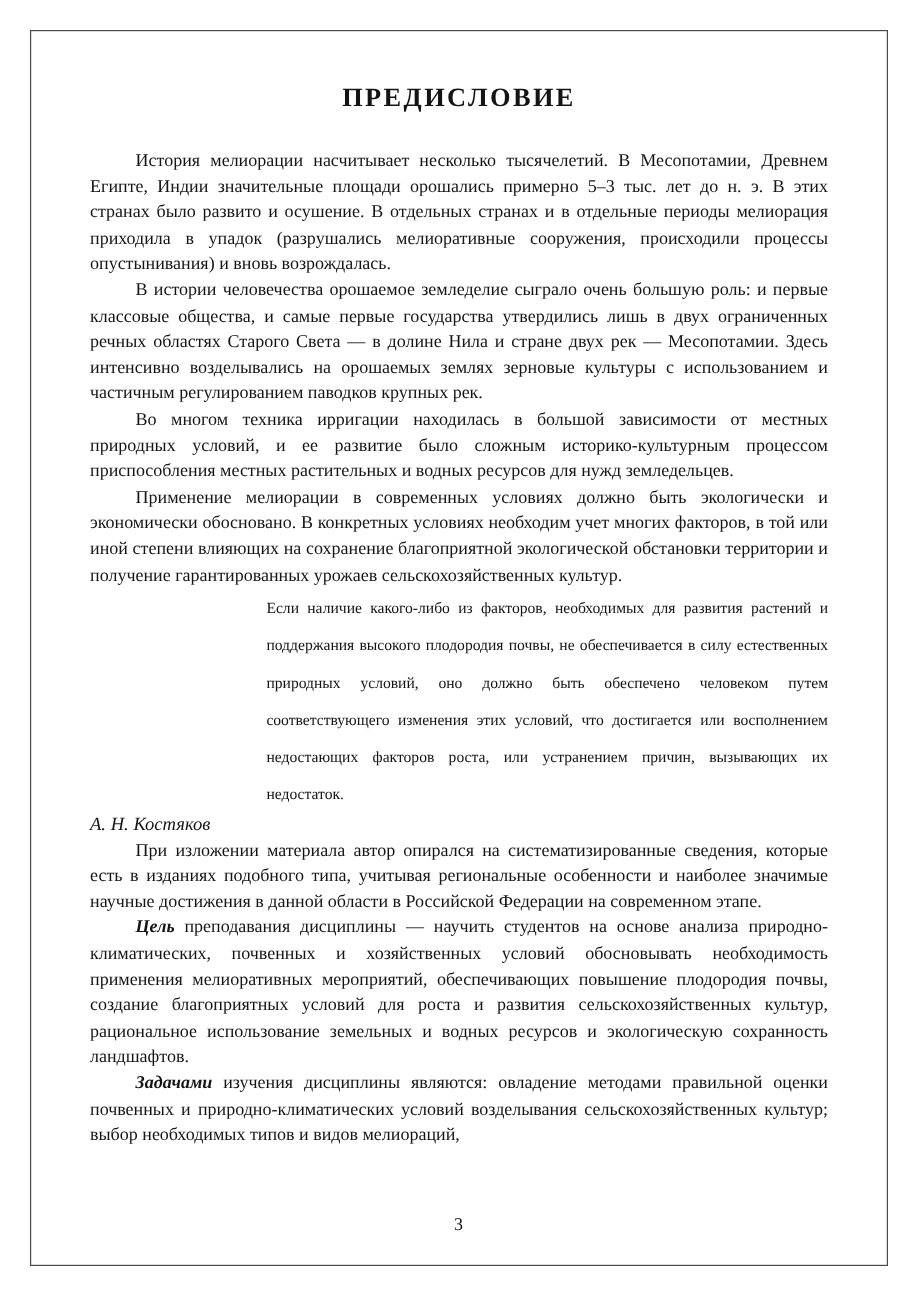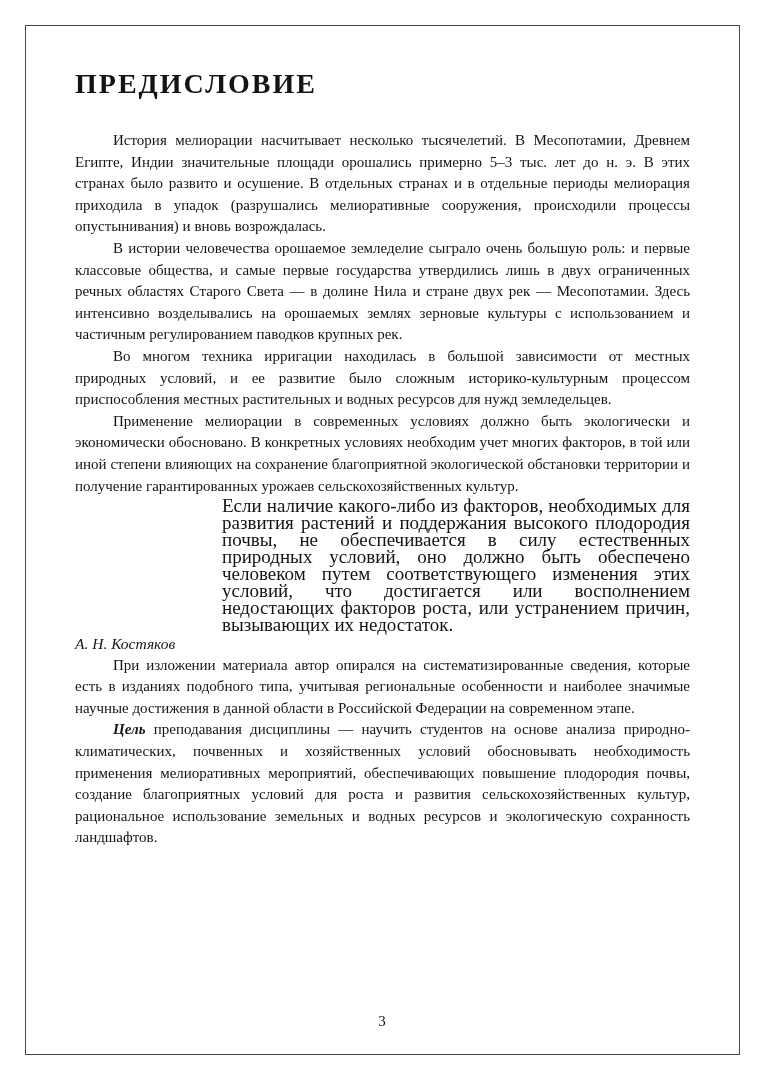--- a/index.html
+++ b/index.html
@@ -27,40 +27,40 @@
     pointer-events: none;
   }
   .content {
     position: absolute;
     top: 68px;
     left: 75px;
     right: 74px;
   }
   h1.title {
     margin: 0 0 30px 0;
-    text-align: left;
-    font-size: 28px;
+    text-align: center;
+    font-size: 22px;
     font-weight: bold;
     letter-spacing: 2px;
   }
   p.body-par {
     margin: 0;
     font-size: 15px;
     line-height: 21.6px;
     text-align: justify;
     text-indent: 38px;
   }
   p.body-par .lead {
     font-weight: bold;
     font-style: italic;
   }
   .quote-block {
     margin: 0 0 0 147px;
-    font-size: 19px;
-    line-height: 17px;
+    font-size: 13px;
+    line-height: 31px;
     text-align: justify;
   }
   .attribution {
     margin: 0;
     font-size: 15.5px;
     line-height: 21.6px;
     font-style: italic;
   }
   .page-number {
     position: absolute;
@@ -89,16 +89,17 @@
     <p class="body-par"><span>Применение мелиорации в современных условиях должно быть экологически и экономически обосновано. В конкретных условиях необходим учет многих факторов, в той или иной степени влияющих на сохранение благоприятной экологической обстановки территории и получение гарантированных урожаев сельскохозяйственных культур.</span></p>
 
     <div class="quote-block"><span>Если наличие какого-либо из факторов, необходимых для развития растений и поддержания высокого плодородия почвы, не обеспечивается в силу естественных природных условий, оно должно быть обеспечено человеком путем соответствующего изменения этих условий, что достигается или восполнением недостающих факторов роста, или устранением причин, вызывающих их недостаток.</span></div>
 
     <p class="attribution">А. Н. Костяков</p>
 
     <p class="body-par"><span>При изложении материала автор опирался на систематизированные сведения, которые есть в изданиях подобного типа, учитывая региональные особенности и наиболее значимые научные достижения в данной области в Российской Федерации на современном этапе.</span></p>
 
     <p class="body-par"><span class="lead">Цель</span><span> преподавания дисциплины — научить студентов на основе анализа природно-климатических, почвенных и хозяйственных условий обосновывать необходимость применения мелиоративных мероприятий, обеспечивающих повышение плодородия почвы, создание благоприятных условий для роста и развития сельскохозяйственных культур, рациональное использование земельных и водных ресурсов и экологическую сохранность ландшафтов.</span></p>
 
+    <p class="body-par"><span class="lead">Задачами</span><span> изучения дисциплины являются: овладение методами правильной оценки почвенных и природно-климатических условий возделывания сельскохозяйственных культур; выбор необходимых типов и видов мелиораций,</span></p>
   </div>
 
   <div class="page-number">3</div>
 </div>
 
 </body></html>

